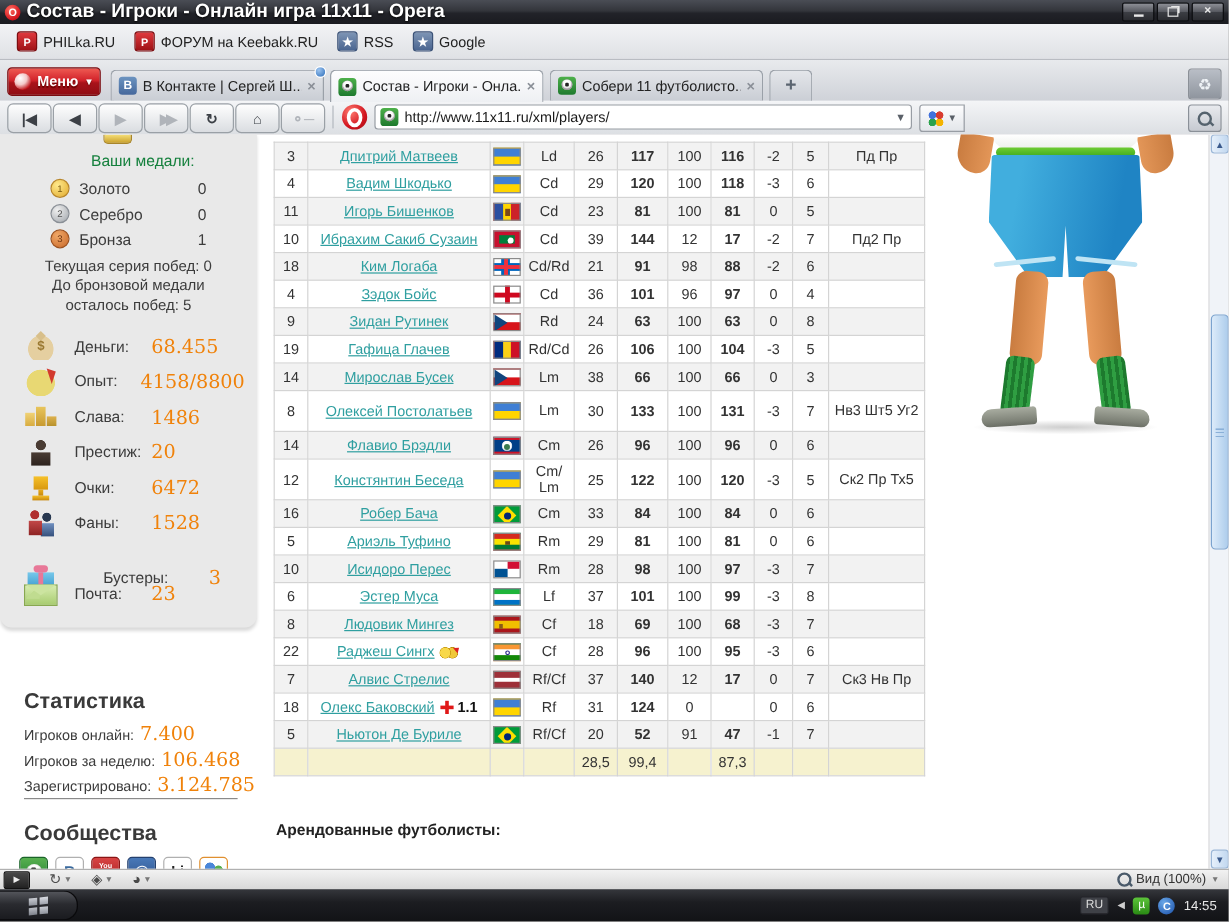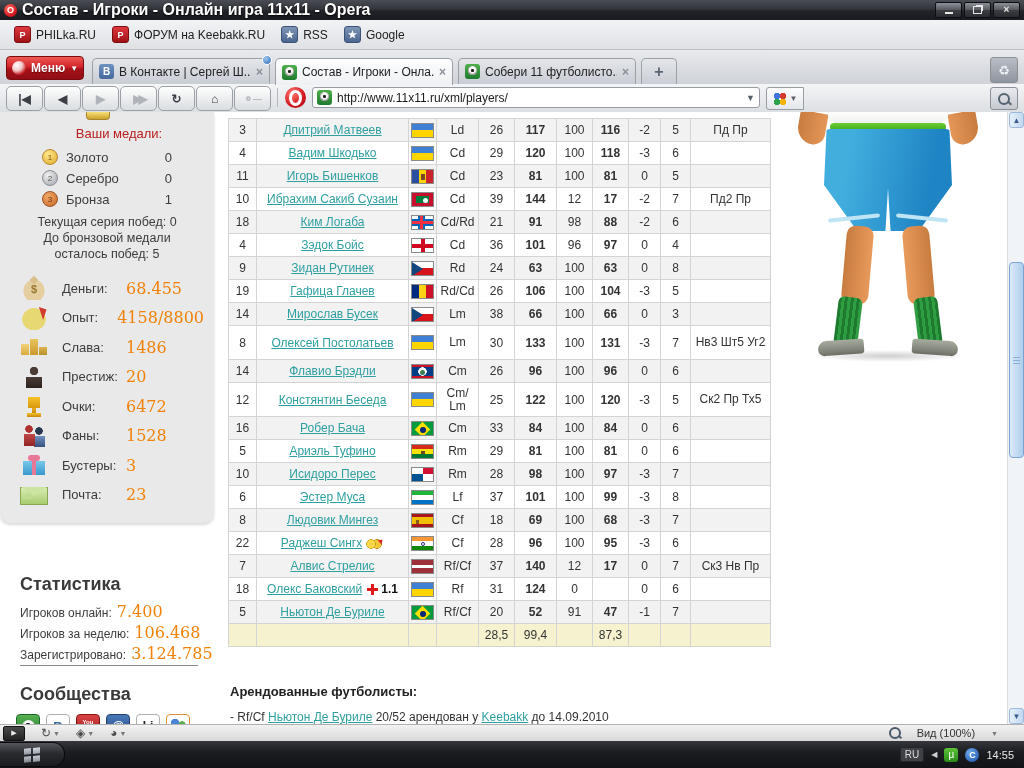--- a/index.html
+++ b/index.html
@@ -92,21 +92,21 @@
   .mag::after{content:"";position:absolute;left:7px;top:7px;width:5px;height:2px;background:#55636e;transform:rotate(45deg);}
 
   
   #content{position:absolute;left:0;top:112px;width:1024px;height:612px;background:#fff;overflow:hidden;}
 
   
   #side-panel{position:absolute;left:0;top:0;width:214px;height:411px;background:#e9e9e9;
     border-radius:0 0 10px 10px;box-shadow:0 2px 3px rgba(0,0,0,.15);}
   .gold-sliver{position:absolute;left:86px;top:0;width:22px;height:7px;border-radius:0 0 4px 4px;
     background:linear-gradient(#f7e07a,#caa22c);border:1px solid #a8852a;border-top:none;}
-  .medals-title{position:absolute;left:0;top:14px;width:238px;text-align:center;font-size:13px;color:#b91c1c;}
+  .medals-title{position:absolute;left:0;top:14px;width:238px;text-align:center;font-size:13px;color:#15803d;}
   .medal-row{position:absolute;left:42px;width:130px;height:18px;display:flex;align-items:center;gap:8px;font-size:13px;color:#3c3c3c;}
   .medal{width:14px;height:14px;border-radius:50%;display:flex;align-items:center;justify-content:center;
     font-size:8px;color:#7a5a10;flex:0 0 auto;}
   .medal-gold{background:radial-gradient(circle at 35% 30%,#ffe98c,#e0a92c);border:1px solid #b8862a;}
   .medal-silver{background:radial-gradient(circle at 35% 30%,#f0f0f0,#9fa4aa);border:1px solid #8a8f96;color:#555;}
   .medal-bronze{background:radial-gradient(circle at 35% 30%,#f0a868,#c86828);border:1px solid #9c5220;color:#6e3410;}
   .medal-val{margin-left:auto;}
   .streak{position:absolute;left:0;width:214px;text-align:center;font-size:12.5px;color:#3c3c3c;}
   .stat-row{position:absolute;left:20px;width:184px;height:26px;display:flex;align-items:center;}
   .stat-label{font-size:13px;color:#3c3c3c;width:64px;margin-left:14px;}
@@ -255,21 +255,21 @@
 
   
   #statusbar{position:absolute;left:0;top:724px;width:1024px;height:17px;
     background:linear-gradient(#f2f2f2,#d8d8d8);border-top:1px solid #b0b0b0;box-sizing:border-box;
     display:flex;align-items:center;font-size:11px;color:#333;}
   .panel-btn{width:20px;height:13px;background:linear-gradient(#4a4a4a,#222);border:1px solid #111;border-radius:2px;
     margin-left:3px;display:flex;align-items:center;justify-content:center;color:#eee;font-size:7px;}
   .status-icon-group{display:flex;align-items:center;gap:2px;margin-left:16px;color:#555;}
   .status-glyph{font-size:12px;color:#4a4a4a;}
   .drop-tiny{font-size:7px;color:#777;}
-  .zoom-area{margin-left:auto;display:flex;align-items:center;gap:16px;padding-right:26px;color:#333;}
+  .zoom-area{margin-left:auto;display:flex;align-items:center;gap:4px;padding-right:8px;color:#333;}
   .zoomicon{width:8px;height:8px;border:2px solid #4a5a6a;border-radius:50%;position:relative;}
   .zoomicon::after{content:"";position:absolute;left:7px;top:7px;width:4px;height:2px;background:#4a5a6a;transform:rotate(45deg);}
 
   
   #taskbar{position:absolute;left:0;top:741px;width:1024px;height:27px;
     background:linear-gradient(#35373c,#1c1d21 40%,#121316);display:flex;align-items:center;}
   .start-btn{width:64px;height:23px;margin:0 8px 0 0;border-radius:0 12px 12px 0;
     background:linear-gradient(#54565c,#2a2b30 45%,#1a1b1f);border:1px solid #0a0a0c;border-left:none;
     display:flex;align-items:center;justify-content:center;}
   .winlogo{width:16px;height:14px;background:
@@ -433,21 +433,21 @@
           <div class="stat-row" style="top: 281px;">
             <span class="si si-points"></span>
             <span class="stat-label">Очки:</span>
             <span class="stat-value">6472</span>
           </div>
           <div class="stat-row" style="top: 310.5px;">
             <span class="si si-fans"></span>
             <span class="stat-label">Фаны:</span>
             <span class="stat-value">1528</span>
           </div>
-          <div class="stat-row" style="top: 340px;">
+          <div class="stat-row" style="top: 356px; gap: 24px;">
             <span class="si si-boost"></span>
             <span class="stat-label">Бустеры:</span>
             <span class="stat-value">3</span>
           </div>
           <div class="stat-row" style="top: 369.5px;">
             <span class="si si-mail"></span>
             <span class="stat-label">Почта:</span>
             <span class="stat-value">23</span>
           </div>
         </div>
@@ -781,23 +781,20 @@
             <td></td>
             <td>87,3</td>
             <td></td>
             <td></td>
             <td></td>
           </tr>
         </tbody>
     </table>
 
     <div id="loaned-title">Арендованные футболисты:</div>
-    <div id="loaned-line">
-      <span>-  Rf/Cf </span><span class="p-link">Ньютон Де Буриле</span><span> 20/52 арендован у </span><span class="p-link">Keebakk</span><span> до 14.09.2010</span>
-    </div>
 
     <div id="mascot">
       <div class="m-arm-l"></div>
       <div class="m-arm-r"></div>
       <div class="m-shirt"></div>
       <div class="m-waist"></div>
       <div class="m-shorts"></div>
       <div class="m-cuff-l"></div>
       <div class="m-cuff-r"></div>
       <div class="m-leg-l"></div>

